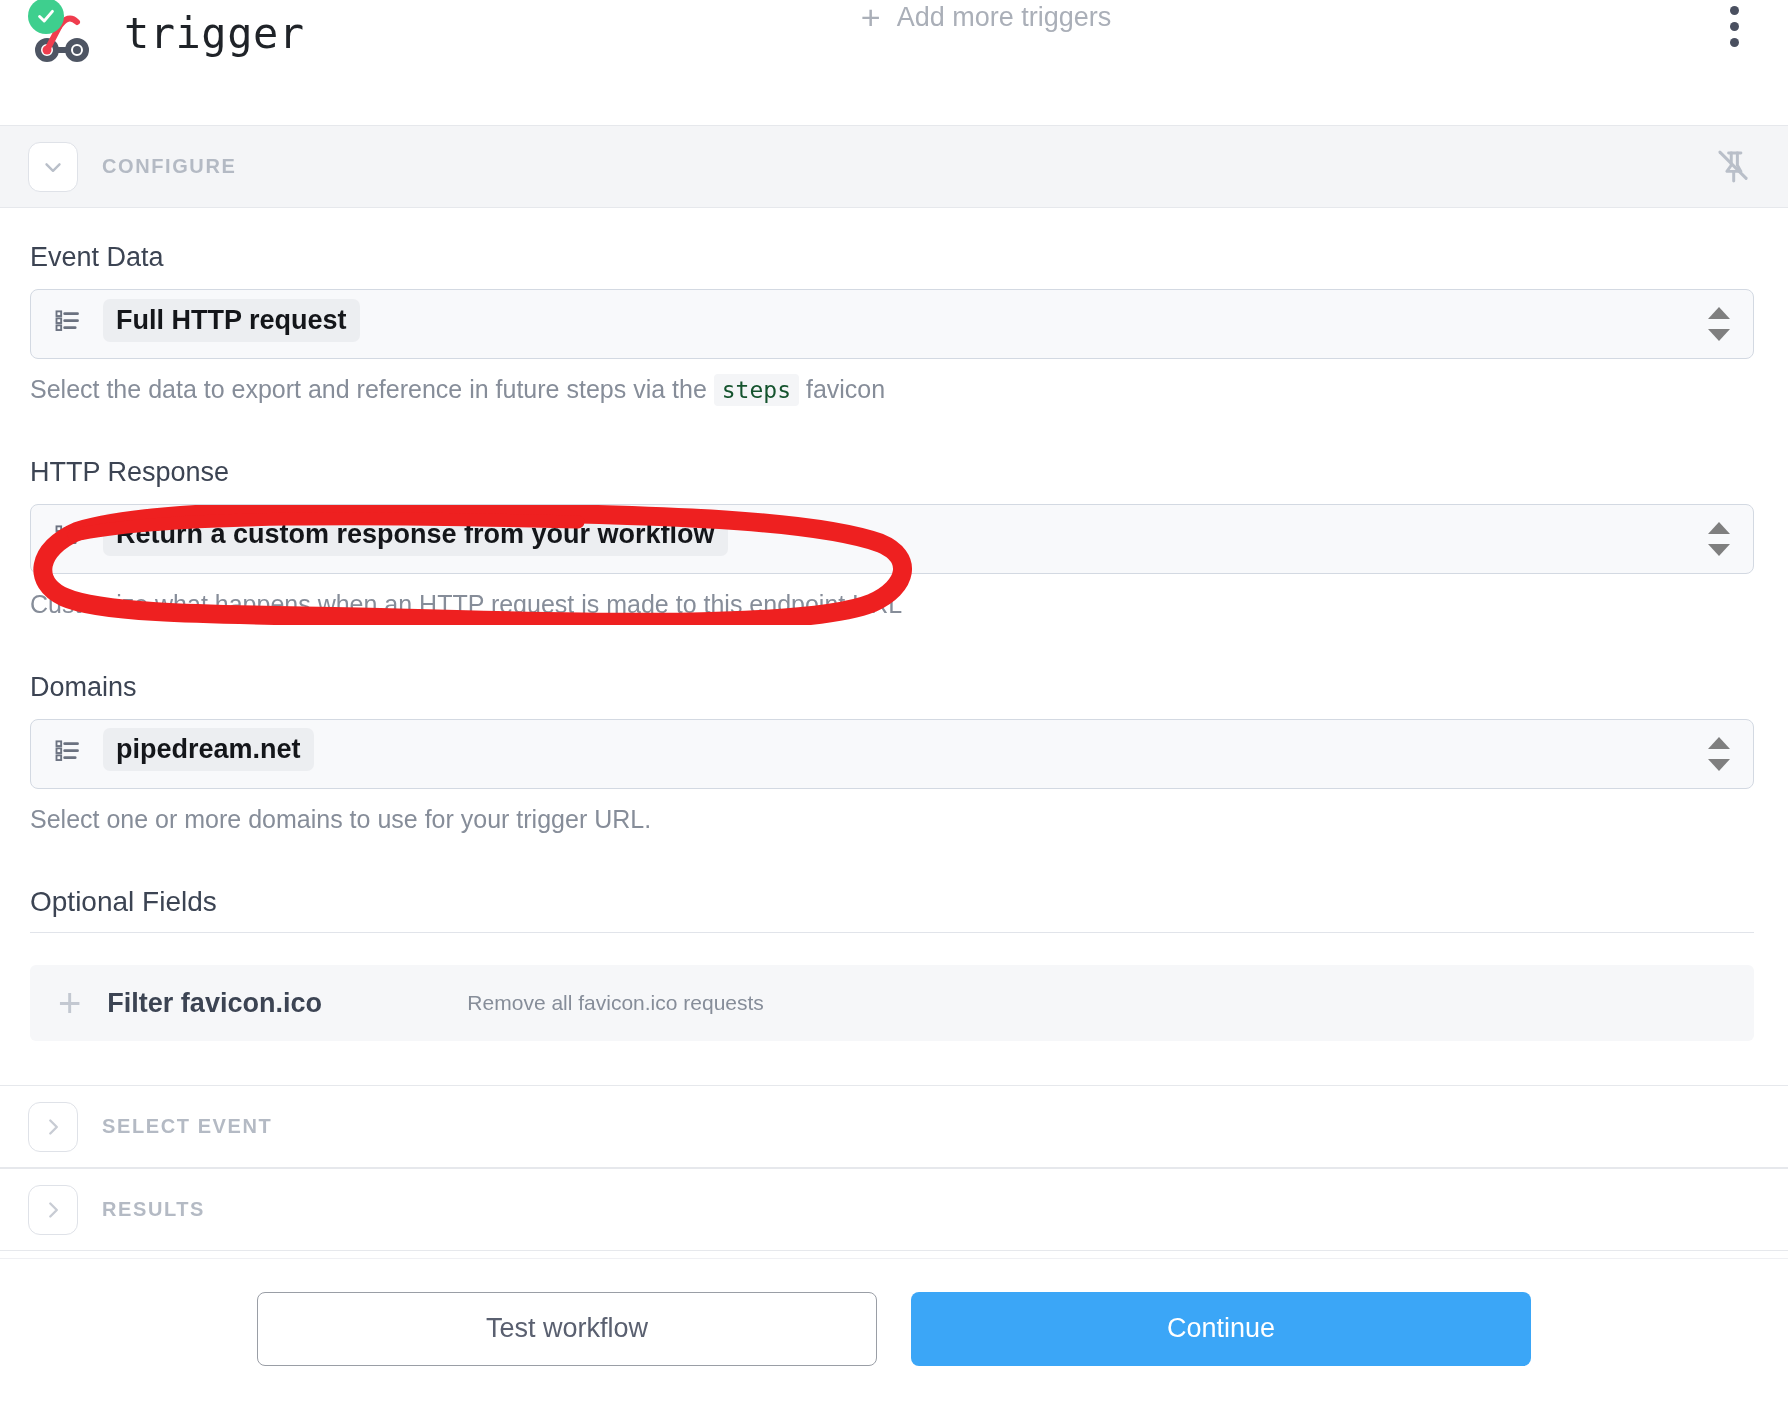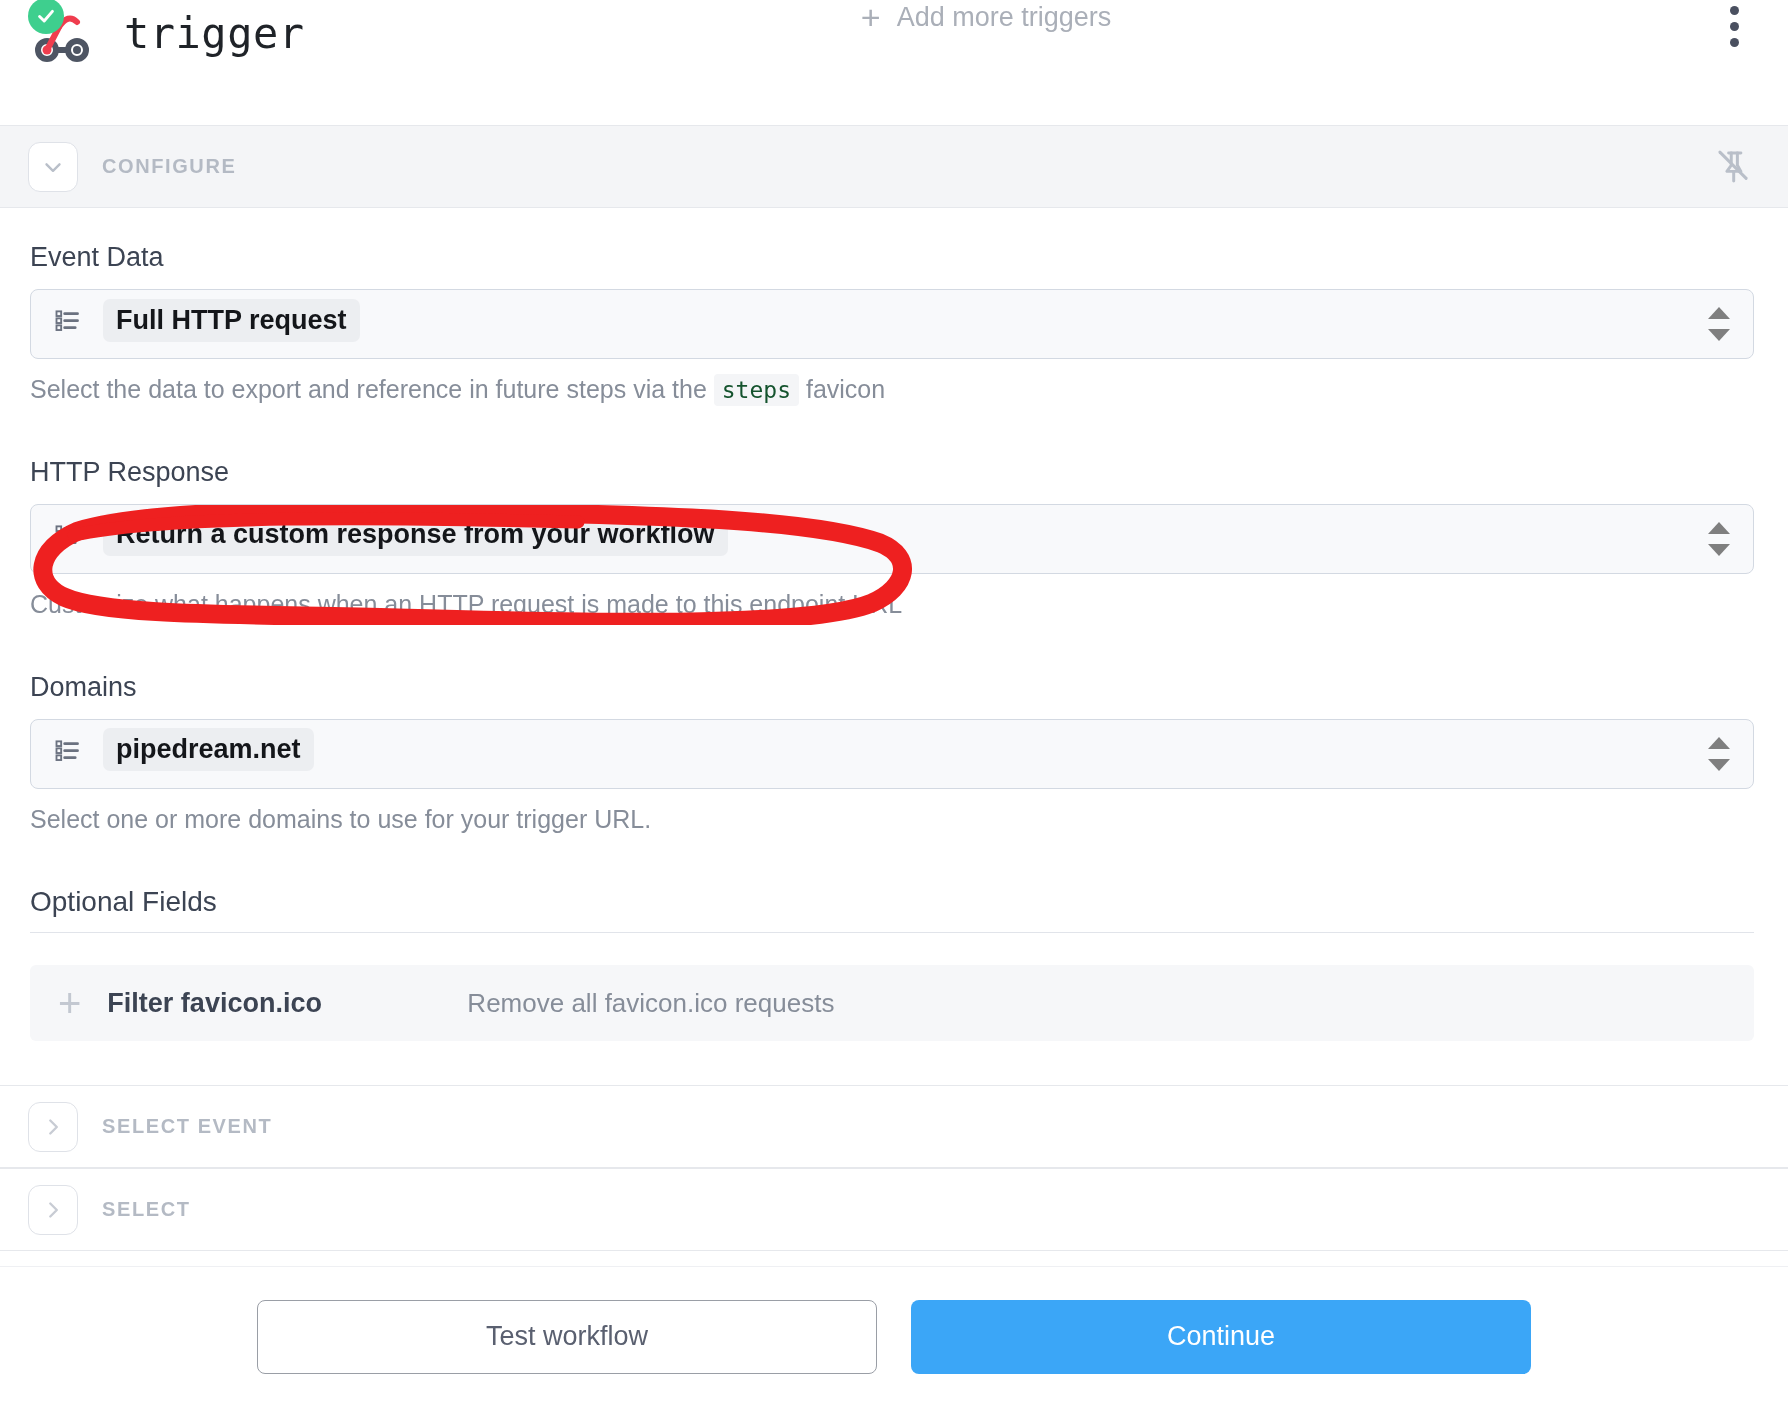--- a/index.html
+++ b/index.html
@@ -241,30 +241,30 @@
     font-weight: 400;
   }
   .optional-name {
     font-size: 27px;
     font-weight: bold;
     color: #3c4453;
     width: 360px;
     flex: 0 0 auto;
   }
   .optional-desc {
-    font-size: 26px;
+    font-size: 21px;
     color: #868d99;
   }
 
   .divider { height: 1px; background: #e6e8ec; }
 
   
   .footer {
     position: absolute;
-    left: 0; right: 0; bottom: 0;
+    left: 0; right: 0; bottom: 8px;
     height: 140px;
     background: #ffffff;
     border-top: 1px solid #eff0f3;
     display: flex;
     align-items: center;
     justify-content: center;
     gap: 34px;
     padding: 0 34px;
   }
   .btn {
@@ -471,21 +471,21 @@
   </div>
 
   <div class="divider"></div>
 
   <div class="section-bar plain">
     <div class="chev-box">
       <svg viewBox="0 0 24 24">
         <path d="M9.5 6 L15.5 12 L9.5 18" fill="none" stroke="#c8ccd4" stroke-width="2.2" stroke-linecap="round" stroke-linejoin="round"></path>
       </svg>
     </div>
-    <div class="section-title">SELECT</div>
+    <div class="section-title">RESULTS</div>
   </div>
 
   <div class="footer">
     <button class="btn btn-secondary">Test workflow</button>
     <button class="btn btn-primary">Continue</button>
   </div>
 
   <svg class="annotation" viewBox="0 0 900 120" preserveAspectRatio="none">
     <path d="M60 26
              C140 2, 330 4, 520 8

